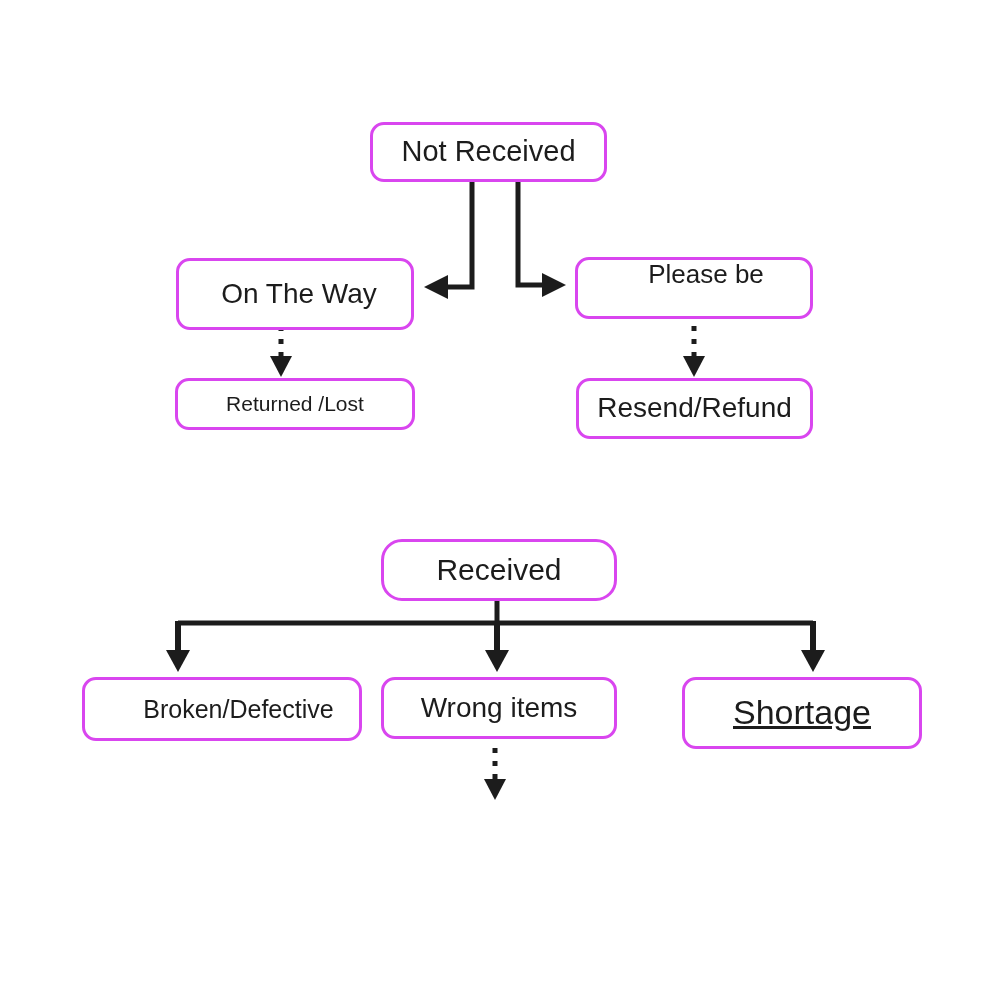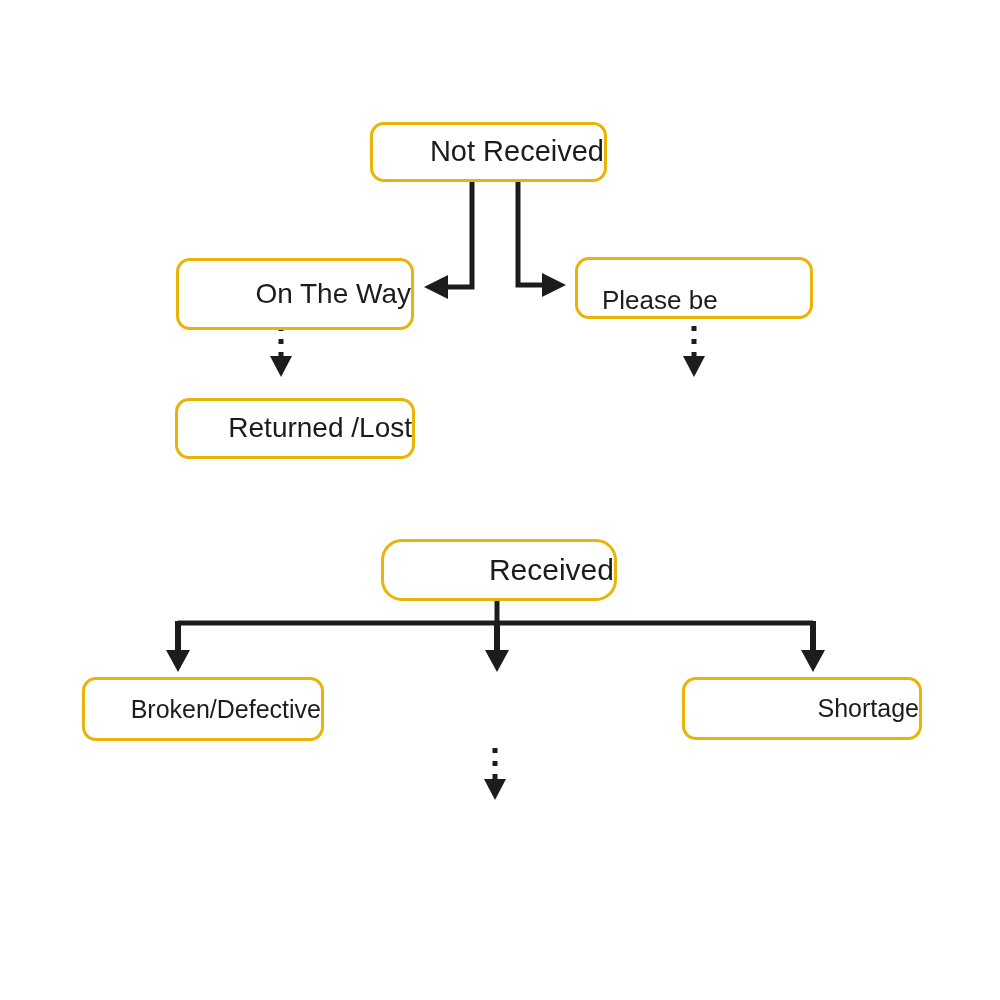--- a/index.html
+++ b/index.html
@@ -23,39 +23,39 @@
   }
   .ln { fill: none; stroke: #1c1c1c; stroke-width: 5; }
   .ln.thick { stroke-width: 6; }
   .ln.dotted { stroke-dasharray: 5 8; }
   .ah { fill: #1c1c1c; stroke: none; }
 
   .node {
     position: absolute;
     box-sizing: border-box;
     background: #ffffff;
-    border: 3px solid #eab308;
+    border: 3px solid #d946ef;
     border-radius: 14px;
     display: flex;
     align-items: center;
-    justify-content: flex-end;
+    justify-content: center;
     color: #1c1c1c;
     white-space: nowrap;
     line-height: 1.15;
   }
   #not-received     { left: 370px; top: 122px; width: 237px; height: 60px; font-size: 29px; }
   #on-the-way       { left: 176px; top: 258px; width: 238px; height: 72px; font-size: 28px; padding-left: 8px; }
   #please-be-patient{ left: 575px; top: 257px; width: 238px; height: 62px; font-size: 26px;
-                      flex-direction: column; align-items: flex-start; padding-left: 24px; }
-  #returned-lost    { left: 175px; top: 378px; width: 240px; height: 61px; font-size: 28px; margin-top: 20px; }
+                      flex-direction: row; align-items: flex-start; padding-left: 24px; }
+  #returned-lost    { left: 175px; top: 378px; width: 240px; height: 52px; font-size: 21px; }
   #resend-refund    { left: 576px; top: 378px; width: 237px; height: 61px; font-size: 28px; }
   #received         { left: 381px; top: 539px; width: 236px; height: 62px; font-size: 30px; border-radius: 21px; }
-  #broken-defective { left: 82px;  top: 677px; width: 242px; height: 64px; font-size: 25px; padding-left: 33px; }
+  #broken-defective { left: 82px;  top: 677px; width: 280px; height: 64px; font-size: 25px; padding-left: 33px; }
   #wrong-items      { left: 381px; top: 677px; width: 236px; height: 62px; font-size: 28px; }
-  #shortage         { left: 682px; top: 677px; width: 240px; height: 63px; font-size: 25px; }
+  #shortage         { left: 682px; top: 677px; width: 240px; height: 72px; font-size: 34px; text-decoration: underline; }
   #contact-us       { left: 381px; top: 803px; width: 236px; height: 62px; font-size: 30px; }
 </style>
 </head>
 <body>
 
 <div class="canvas">
 
   <svg class="edges" viewBox="0 0 1000 1000">
 
     <g>
@@ -113,28 +113,34 @@
   </div>
 
   <div class="node" id="please-be-patient">
     <span>Please be</span>
   </div>
 
   <div class="node" id="returned-lost">
     <span>Returned /Lost</span>
   </div>
 
+  <div class="node" id="resend-refund">
+    <span>Resend/Refund</span>
+  </div>
 
   <div class="node" id="received">
     <span>Received</span>
   </div>
 
   <div class="node" id="broken-defective">
     <span>Broken/Defective</span>
   </div>
 
+  <div class="node" id="wrong-items">
+    <span>Wrong items</span>
+  </div>
 
   <div class="node" id="shortage">
     <span>Shortage</span>
   </div>
 
 
 </div>
 
 </body></html>

